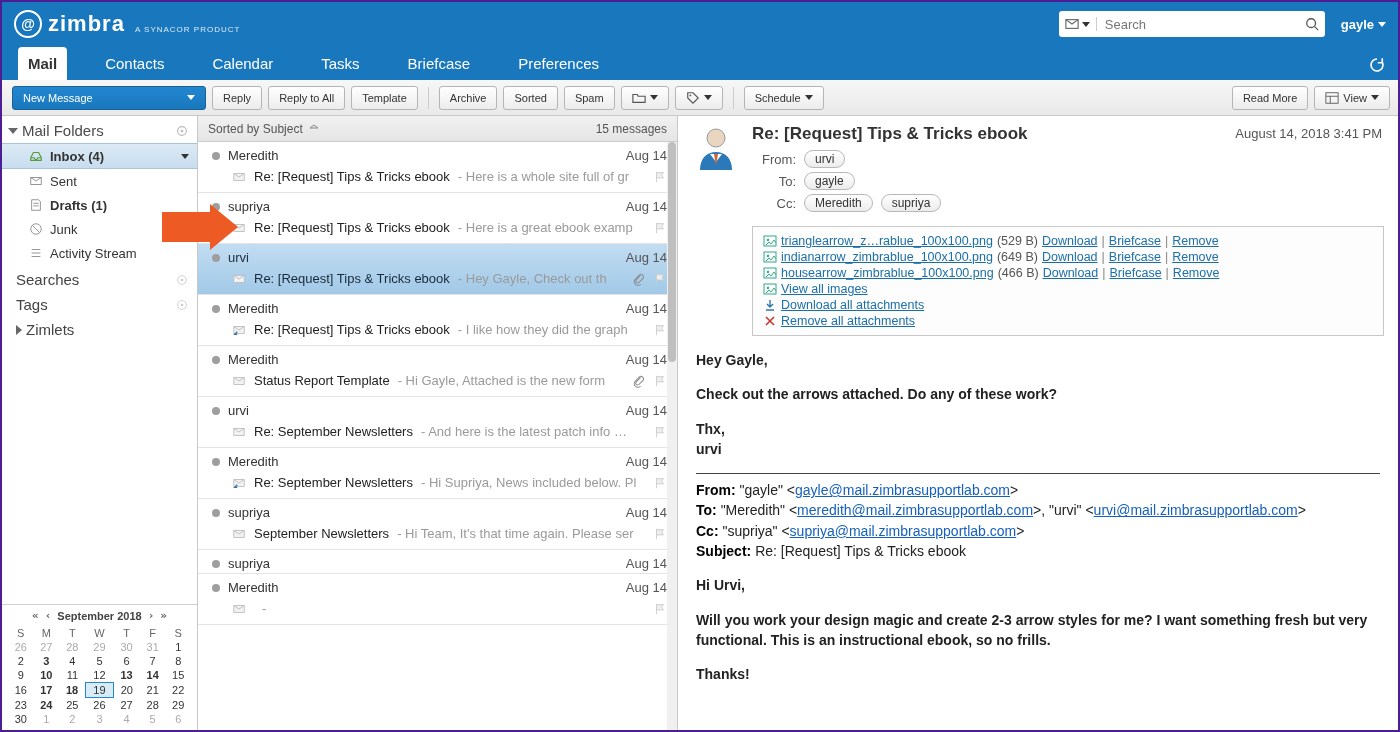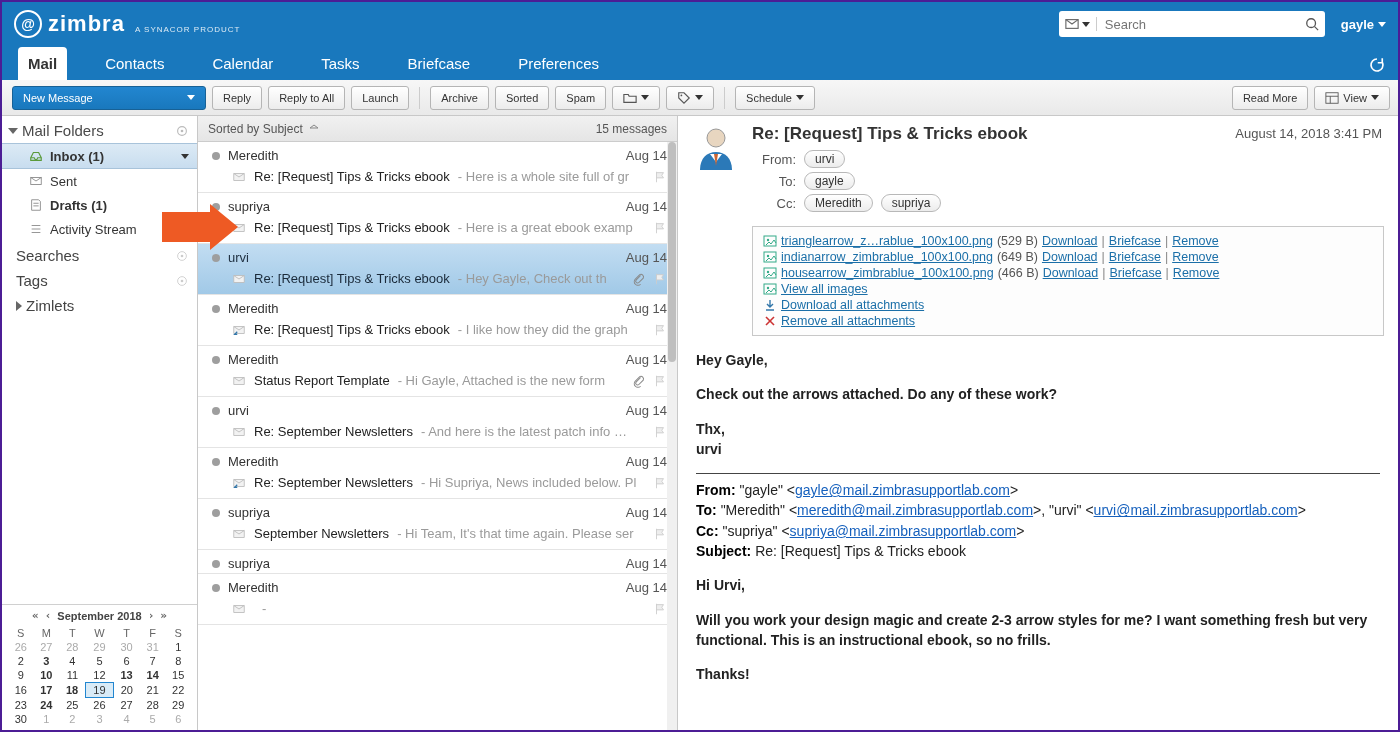--- a/index.html
+++ b/index.html
@@ -176,21 +176,21 @@
 
   <div class="toolbar">
     <div style="width:196px;display:flex;align-items:center;padding-left:2px;">
       <div class="btn primary" style="flex:1;justify-content:space-between;">
         <span>New Message</span>
         <span class="caret" style="border-top-color:#fff;"></span>
       </div>
     </div>
     <div class="btn">Reply</div>
     <div class="btn">Reply to All</div>
-    <div class="btn">Launch</div>
+    <div class="btn">Template</div>
     <div class="group-sep"></div>
     <div class="btn">Archive</div>
     <div class="btn">Sorted</div>
     <div class="btn">Spam</div>
     <div class="btn icon-only">
       <svg viewBox="0 0 16 16">
           <path d="M1 4h5l1 2h8v7H1z" fill="none" stroke="#555" stroke-width="1.3"></path>
         </svg>
       <span class="caret caret-dark"></span>
     </div>
@@ -233,41 +233,50 @@
               </svg>
             </span>
         </div>
         <div class="folder bold selected">
           <span class="icn">
               <svg viewBox="0 0 16 16">
                 <path d="M2 10l3-6h6l3 6v3H2z" fill="none" stroke="#5a9a3a" stroke-width="1.3"></path>
                 <path d="M2 10h4l1 2h2l1-2h4" fill="none" stroke="#5a9a3a" stroke-width="1.3"></path>
               </svg>
             </span>
-          <span>Inbox (1)</span>
+          <span>Inbox (4)</span>
           <span class="drop caret caret-dark"></span>
         </div>
         <div class="folder">
           <span class="icn">
               <svg viewBox="0 0 16 16">
                 <rect x="2" y="4" width="12" height="8" fill="none" stroke="#888"></rect>
                 <path d="M2 4l6 4 6-4" fill="none" stroke="#888"></path>
               </svg>
             </span>
           <span>Sent</span>
         </div>
         <div class="folder bold">
           <span class="icn">
               <svg viewBox="0 0 16 16">
                 <path d="M3 2h8l2 2v10H3z" fill="none" stroke="#888"></path>
                 <line x1="5" y1="6" x2="11" y2="6" stroke="#888"></line>
                 <line x1="5" y1="9" x2="11" y2="9" stroke="#888"></line>
               </svg>
             </span>
           <span>Drafts (1)</span>
+        </div>
+        <div class="folder">
+          <span class="icn">
+              <svg viewBox="0 0 16 16">
+                <circle cx="8" cy="8" r="6" fill="none" stroke="#888"></circle>
+                <line x1="4" y1="4" x2="12" y2="12" stroke="#888"></line>
+              </svg>
+            </span>
+          <span>Junk</span>
         </div>
         <div class="folder" style="padding-left:26px;">
           <span class="icn">
               <svg viewBox="0 0 16 16">
                 <line x1="3" y1="4" x2="13" y2="4" stroke="#888"></line>
                 <line x1="3" y1="8" x2="13" y2="8" stroke="#888"></line>
                 <line x1="3" y1="12" x2="13" y2="12" stroke="#888"></line>
               </svg>
             </span>
           <span>Activity Stream</span>

